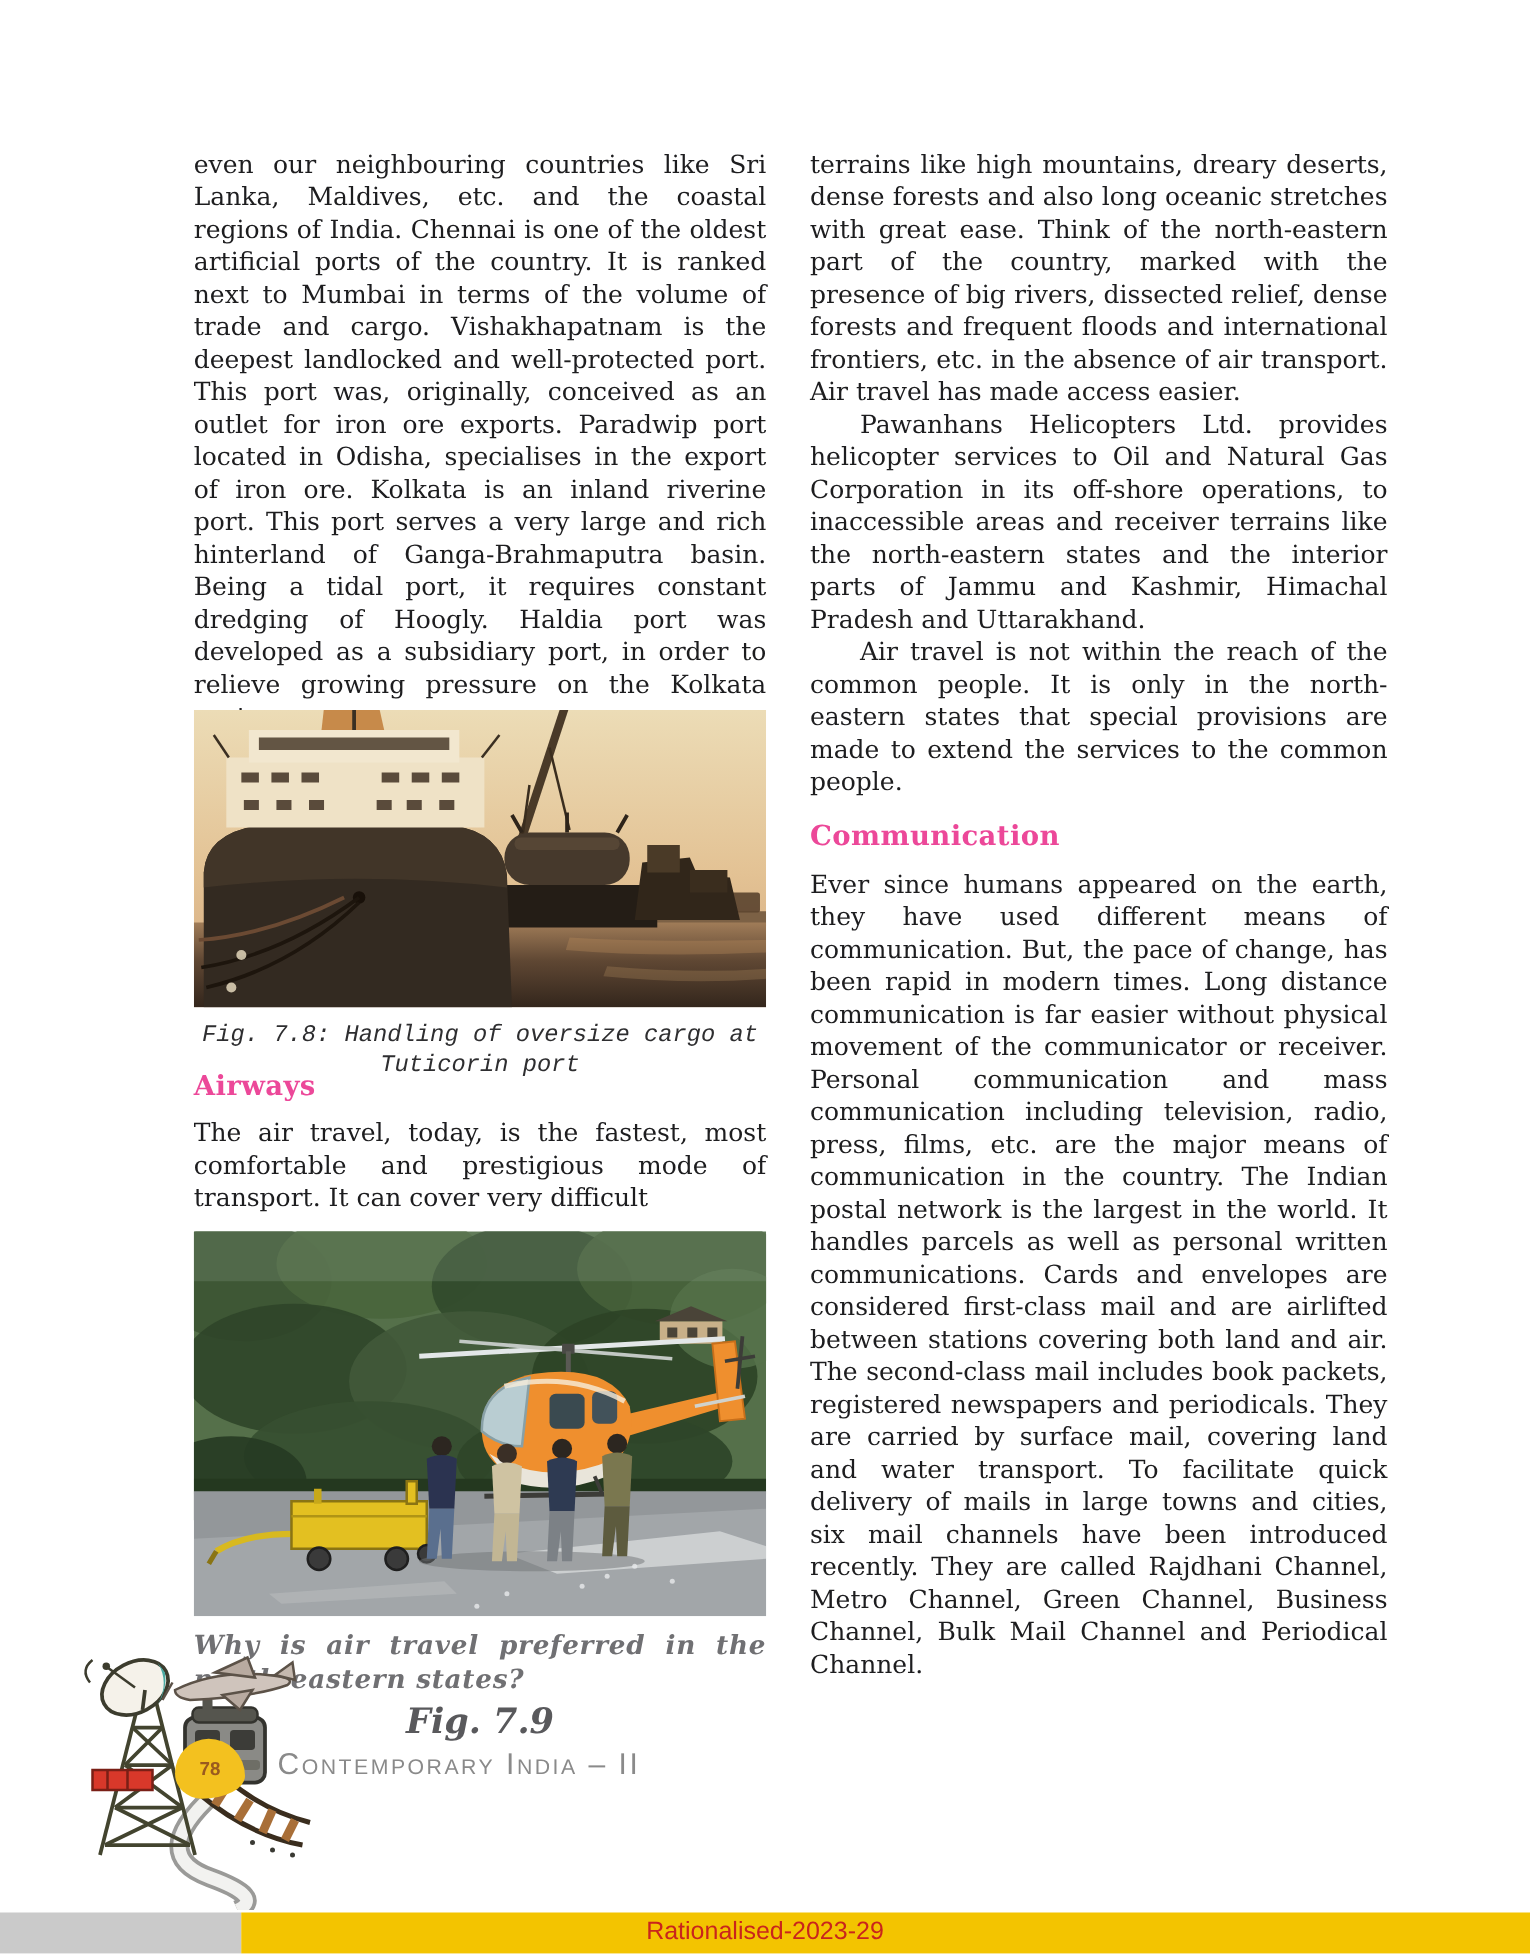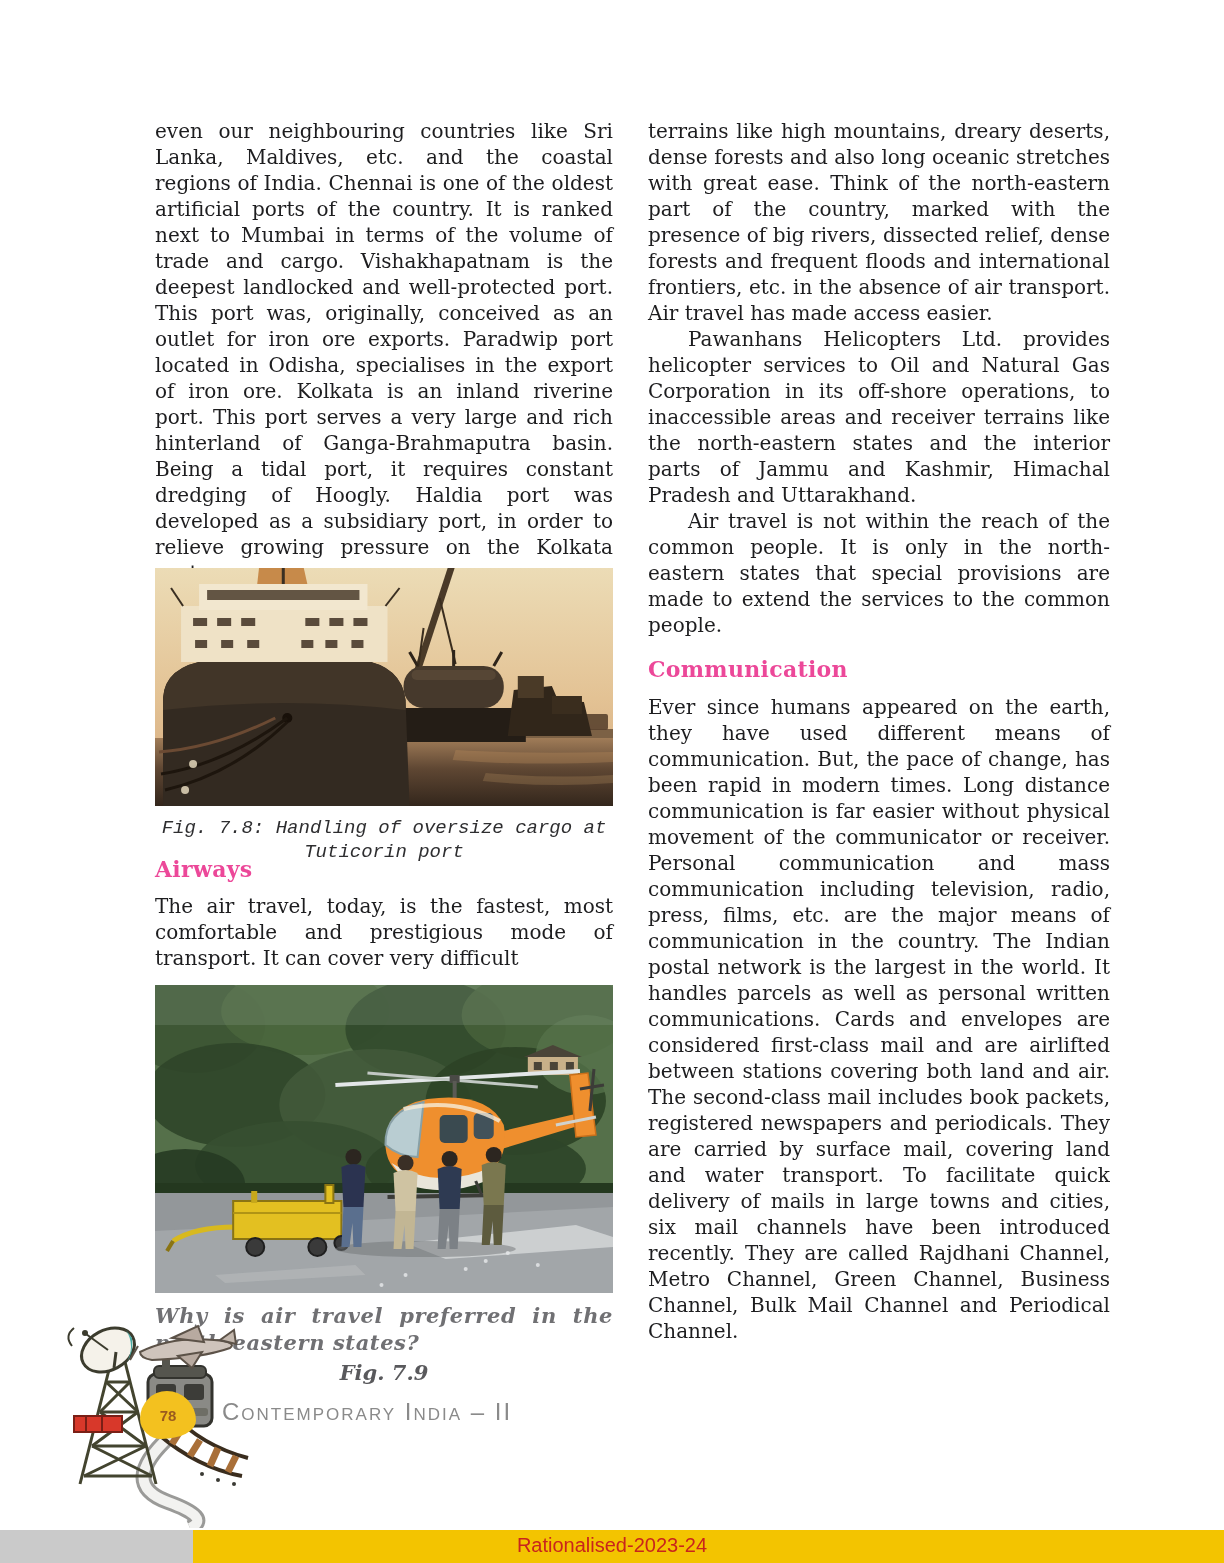--- a/index.html
+++ b/index.html
@@ -45,21 +45,21 @@
     font-size:21px;
     font-weight:bold;
     font-style:italic;
     color:#707073;
     line-height:27px;
     text-align:justify;
     letter-spacing:0.6px;
     margin:0;
   }
   .fig79{
-    font-size:21px;
+    font-size:28px;
     font-style:italic;
     font-weight:bold;
     color:#59595c;
     text-align:center;
     margin:0;
   }
   .page-badge{
     position:absolute;left:140px;top:1391px;
     width:56px;height:48px;
     background:#f3c11f;
@@ -378,15 +378,15 @@
   </div>
 
   <div class="page-badge">
     <span>78</span>
   </div>
 
   <div class="book-title">Contemporary India – II</div>
 
   <div class="bar-gray"></div>
   <div class="bar-yellow"></div>
-  <div class="bar-text">Rationalised-2023-24</div>
+  <div class="bar-text">Rationalised-2023-29</div>
 
 </div>
 
 </body></html>

